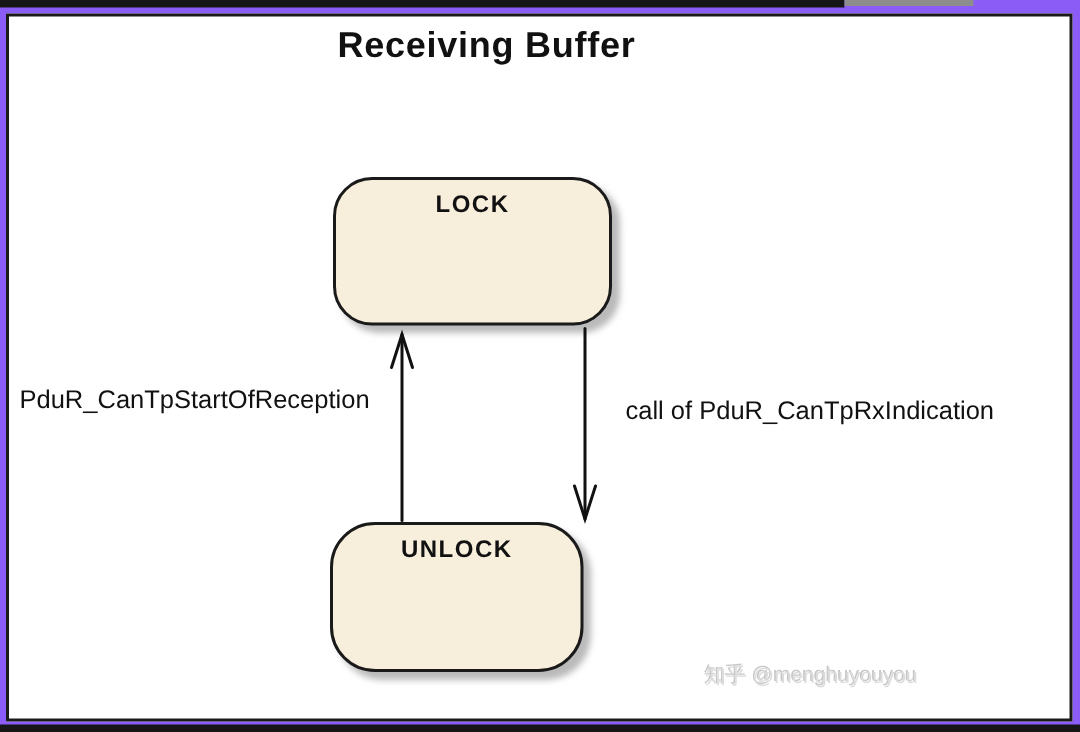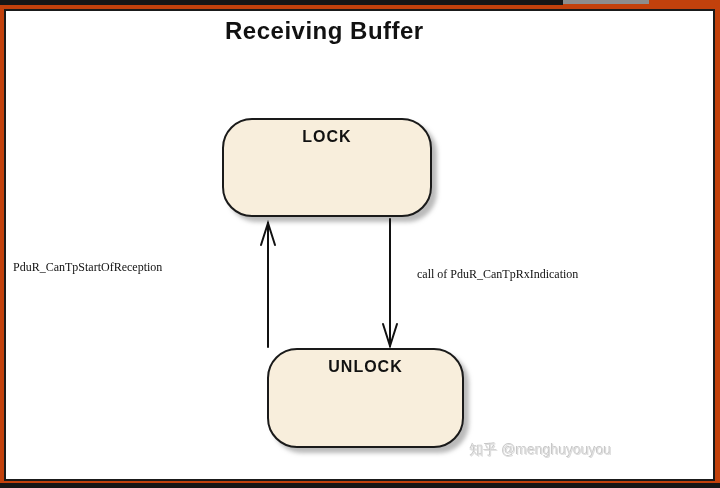--- a/index.html
+++ b/index.html
@@ -1,20 +1,20 @@
 <!DOCTYPE html>
 <html><head>
 <meta charset="utf-8">
 <style>
   html, body { margin: 0; padding: 0; background: #ffffff; }
   #screen {
     position: relative;
     width: 720px;
     height: 488px;
-    background: #c2410c;
+    background: #8b5cf6;
     overflow: hidden;
     font-family: "Liberation Sans", "DejaVu Sans", sans-serif;
   }
   .top-bar-black {
     position: absolute; left: 0; top: 0;
     width: 563px; height: 5px;
     background: #161616;
   }
   .top-bar-grey {
     position: absolute; left: 563px; top: 0;
@@ -53,34 +53,33 @@
     text-align: center;
   }
   .state .state-label {
     display: block;
     margin-top: 8px;
     font-size: 16px;
     font-weight: bold;
     color: #111111;
     letter-spacing: 1px;
   }
-  #state-lock   { left: 222px; top: 118px; width: 210px; height: 99px; }
-  #state-unlock { left: 220px; top: 348px; width: 197px; height: 100px; margin-left: 47px; }
+  #state-lock   { left: 222px; top: 118px; width: 186px; height: 99px; border-radius: 26px; }
+  #state-unlock { left: 220px; top: 348px; width: 169px; height: 100px; }
   .arrows-layer {
     position: absolute; left: 0; top: 0;
     width: 720px; height: 488px;
     pointer-events: none;
   }
   .transition-label {
     position: absolute;
-    font-size: 12px;
+    font-size: 17px;
     color: #111111;
     line-height: 20px;
     white-space: nowrap;
-    font-family: Liberation Serif, serif;
   }
   #label-unlock-to-lock { left: 13px; top: 257px; }
   #label-lock-to-unlock { left: 417px; top: 264px; text-align: right; }
   .watermark {
     position: absolute;
     left: 470px; top: 442px;
     font-size: 14px;
     color: #dcdcdc;
     text-shadow: -1px -1px 0 #c7c7c7, 1px 1px 0 #ffffff;
     white-space: nowrap;

